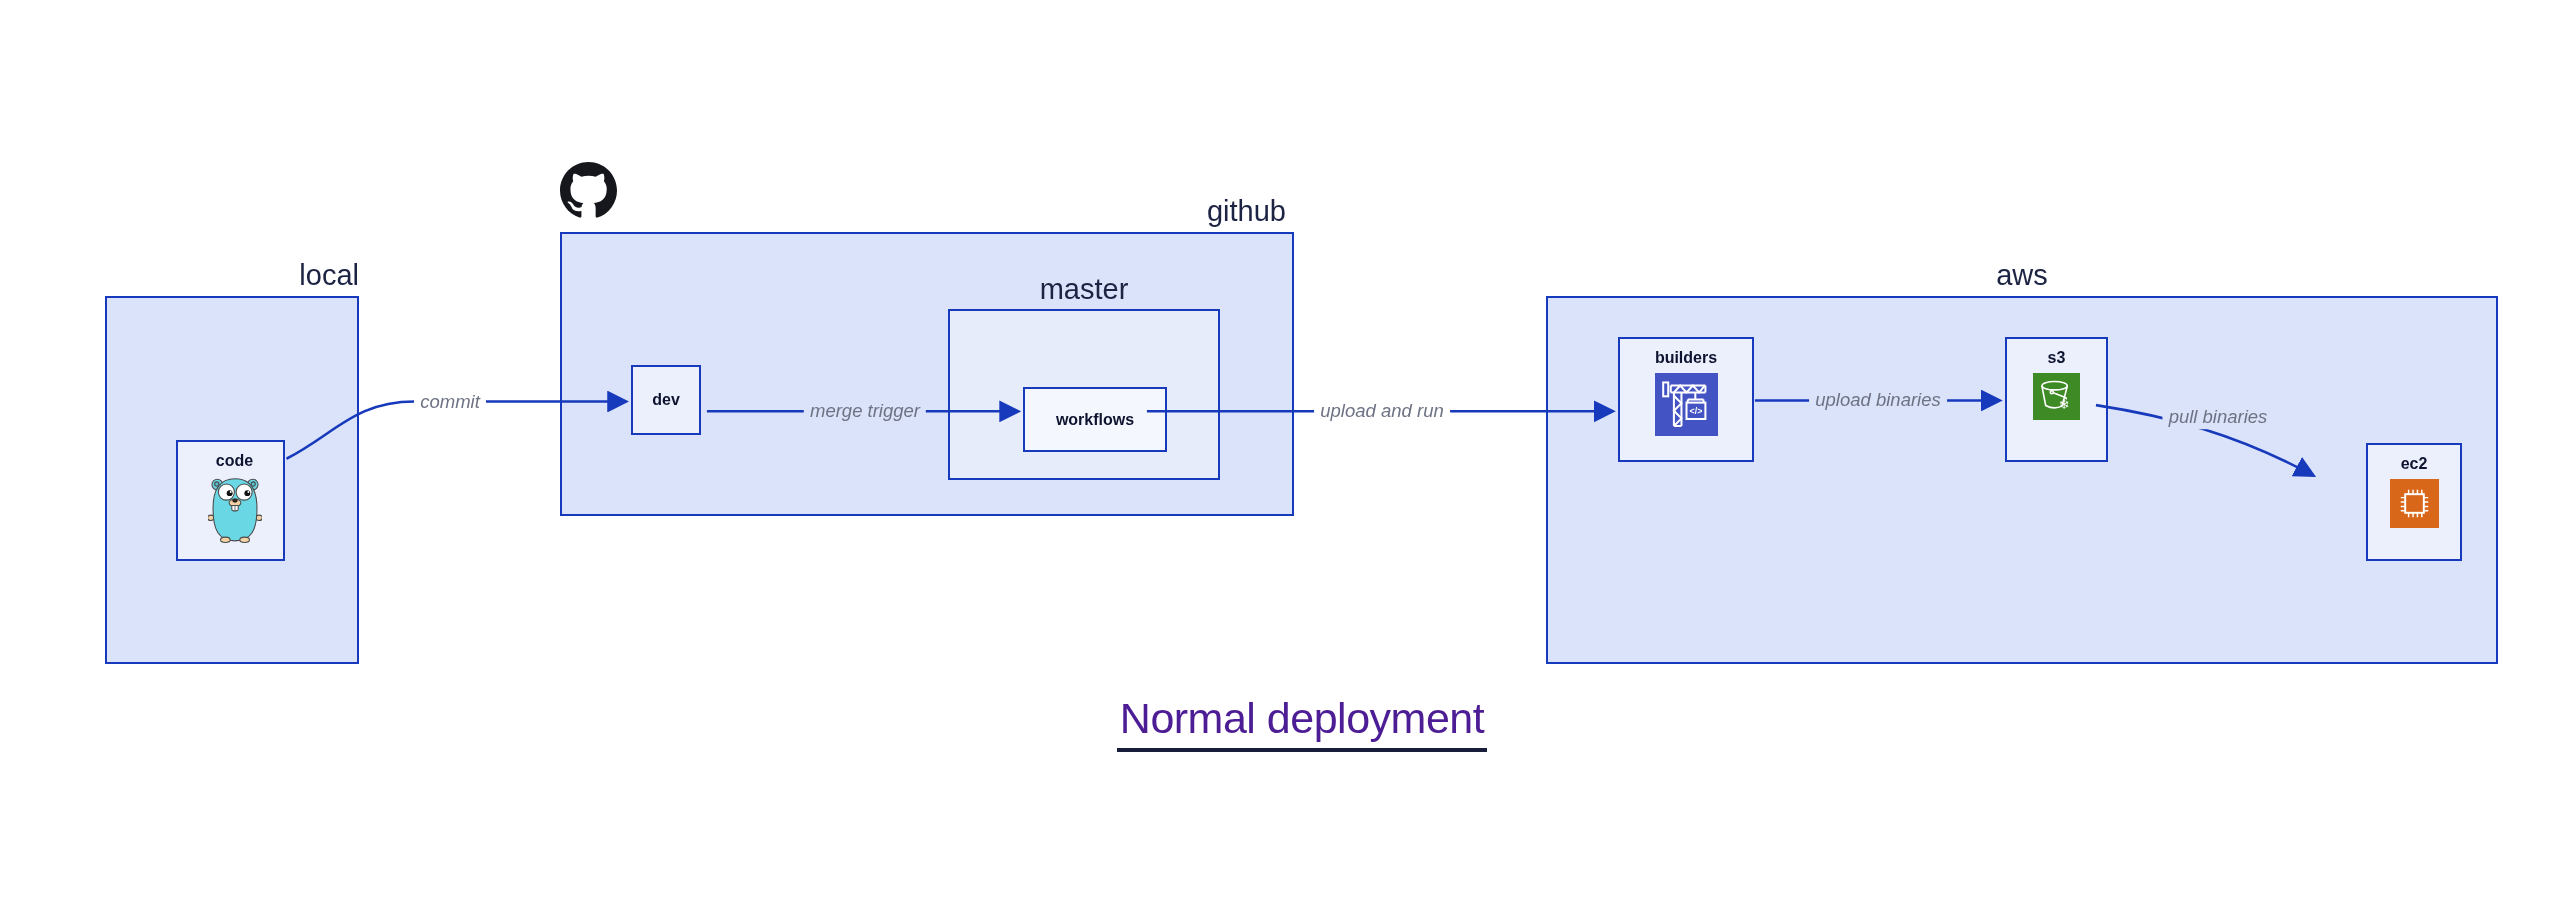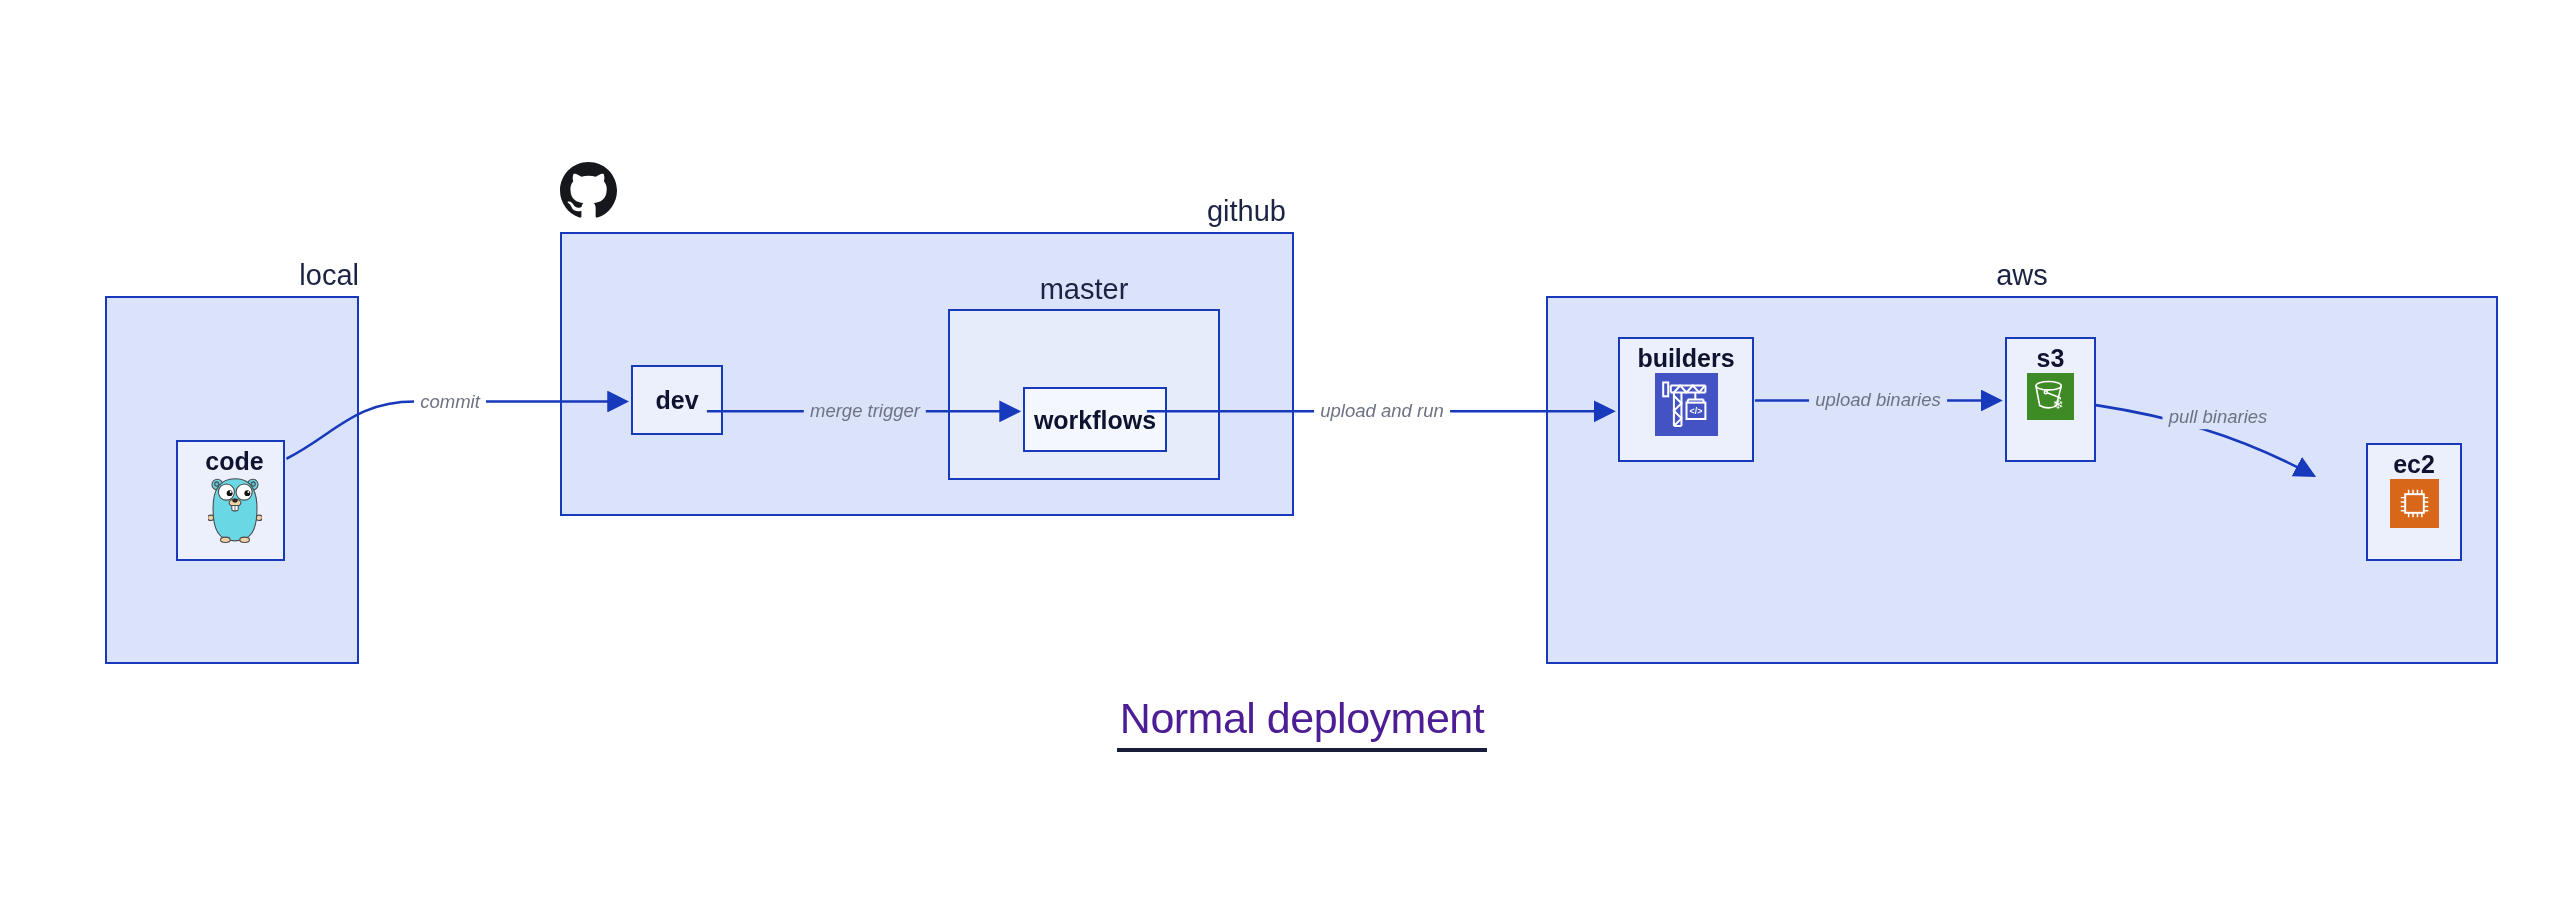--- a/index.html
+++ b/index.html
@@ -10,21 +10,21 @@
   .container{position:absolute;border:2.6px solid #1739bb;background:#dbe3fa;box-sizing:border-box;}
   .container.master{background:#e7ecfb;}
   .clabel{position:absolute;font-size:29px;color:#1c2343;line-height:31px;white-space:nowrap;}
   .clabel.center{text-align:center;}
   .clabel.right{text-align:right;}
 
   
   .node{position:absolute;border:2.6px solid #1739bb;background:#ecf0fc;box-sizing:border-box;
         text-align:center;}
   .node.lite{background:#f5f7fe;}
-  .node .nlabel{font-size:25px;font-weight:700;color:#0e1430;line-height:24px;}
+  .node .nlabel{font-size:16px;font-weight:700;color:#0e1430;line-height:24px;}
   .node.toplabel{padding-top:7.2px;}
   .node.midlabel{display:flex;align-items:center;justify-content:center;}
   .node .icon-wrap{display:block;margin:3.1px auto 0 auto;}
 
   
   svg.edges{position:absolute;left:0;top:0;pointer-events:none;}
   .elabel{position:absolute;transform:translate(-50%,-50%);font-size:18.5px;font-style:italic;
           color:#6e7384;white-space:nowrap;padding:1px 6.2px;line-height:21.6px;}
   .bg-white{background:#ffffff;}
   .bg-aws{background:#dbe3fa;}
@@ -79,21 +79,21 @@
       <circle cx="73" cy="32" r="5.5" fill="#111111"></circle>
       <circle cx="42" cy="30" r="1.8" fill="#ffffff"></circle>
       <circle cx="75" cy="30" r="1.8" fill="#ffffff"></circle>
       <ellipse cx="50" cy="50" rx="11" ry="7" fill="#f2d1a4" stroke="#4a4a4a" stroke-width="2"></ellipse>
       <ellipse cx="50" cy="46" rx="4.5" ry="3.2" fill="#33271f" stroke="#111111" stroke-width="1"></ellipse>
       <path d="M44,55 h12 v7 a3,3 0 0 1 -3,3 h-6 a3,3 0 0 1 -3,-3 Z" fill="#ffffff" stroke="#4a4a4a" stroke-width="2"></path>
       <line x1="50" y1="55" x2="50" y2="64" stroke="#4a4a4a" stroke-width="1.5"></line>
     </svg>
   </div>
 
-  <div class="node midlabel" style="left:631px;top:365px;width:92px;height:70px;">
+  <div class="node midlabel" style="left:631px;top:365px;width:70px;height:70px;">
     <div class="nlabel">dev</div>
   </div>
 
   <div class="node midlabel lite" style="left:1023px;top:387px;width:144px;height:65px;">
     <div class="nlabel">workflows</div>
   </div>
 
   <div class="node toplabel" style="left:1618px;top:337px;width:136px;height:125px;">
     <div class="nlabel">builders</div>
     <svg class="icon-wrap" width="63" height="63" viewBox="0 0 100 100">
@@ -105,21 +105,21 @@
         <path d="M30,31 V84 M42,31 V84 M30,84 H42"></path>
         <path d="M30,36 L42,48 L30,60 L42,72 L30,84"></path>
         <path d="M64,31 V42"></path>
         <path d="M52,42 H77 M52,42 V47 M77,42 V47"></path>
         <rect x="50" y="47" width="30" height="26"></rect>
       </g>
       <text x="65" y="65" font-family="Liberation Sans, sans-serif" font-size="14" font-weight="bold" fill="#ffffff" text-anchor="middle">&lt;/&gt;</text>
     </svg>
   </div>
 
-  <div class="node toplabel" style="left:2005px;top:337px;width:91px;height:125px;">
+  <div class="node toplabel" style="left:2005px;top:337px;width:103px;height:125px;">
     <div class="nlabel">s3</div>
     <svg class="icon-wrap" width="47" height="47" viewBox="0 0 100 100">
       <rect x="0" y="0" width="100" height="100" fill="#3e8a24"></rect>
       <g stroke="#ffffff" stroke-width="3.4" fill="none">
         <ellipse cx="46" cy="27" rx="27" ry="9"></ellipse>
         <path d="M19,28 L27,69 Q45,79 62,70 L73,28"></path>
         <circle cx="40" cy="41" r="3.2"></circle>
         <path d="M43,42 L69,52 Q72,53 70,56"></path>
       </g>
       <text x="66" y="76" font-family="DejaVu Sans, sans-serif" font-size="28" fill="#ffffff" text-anchor="middle">❄</text>

